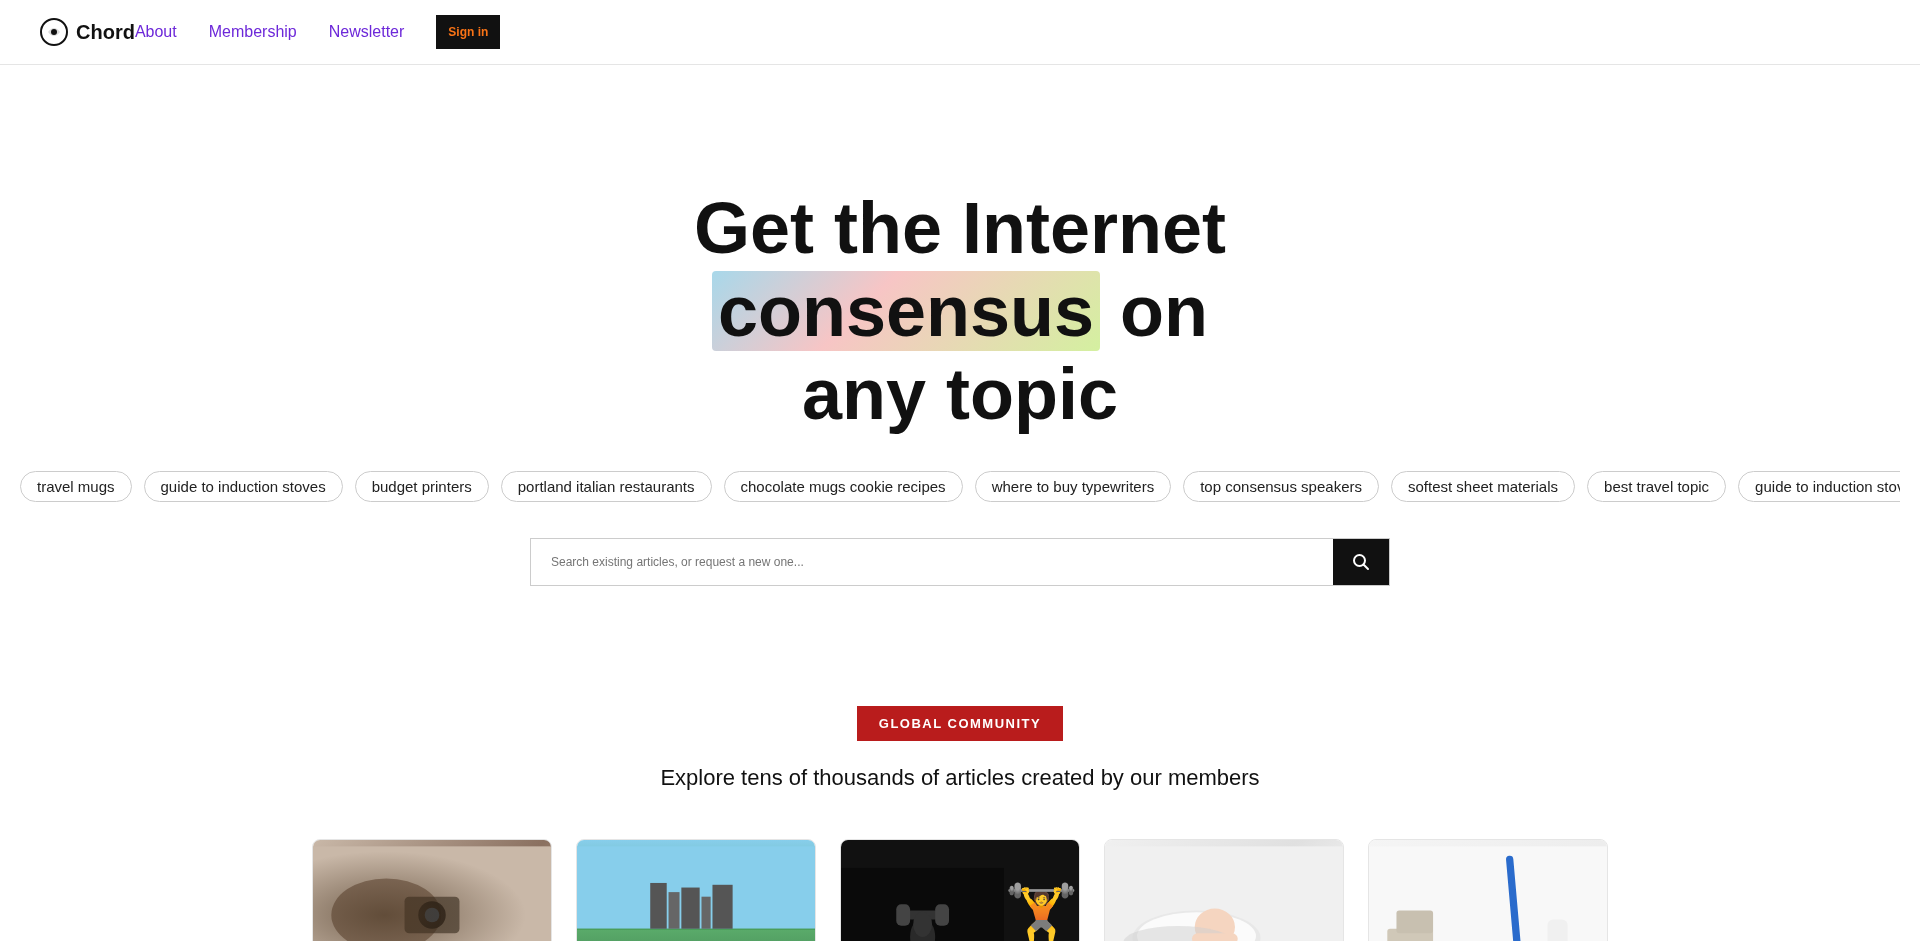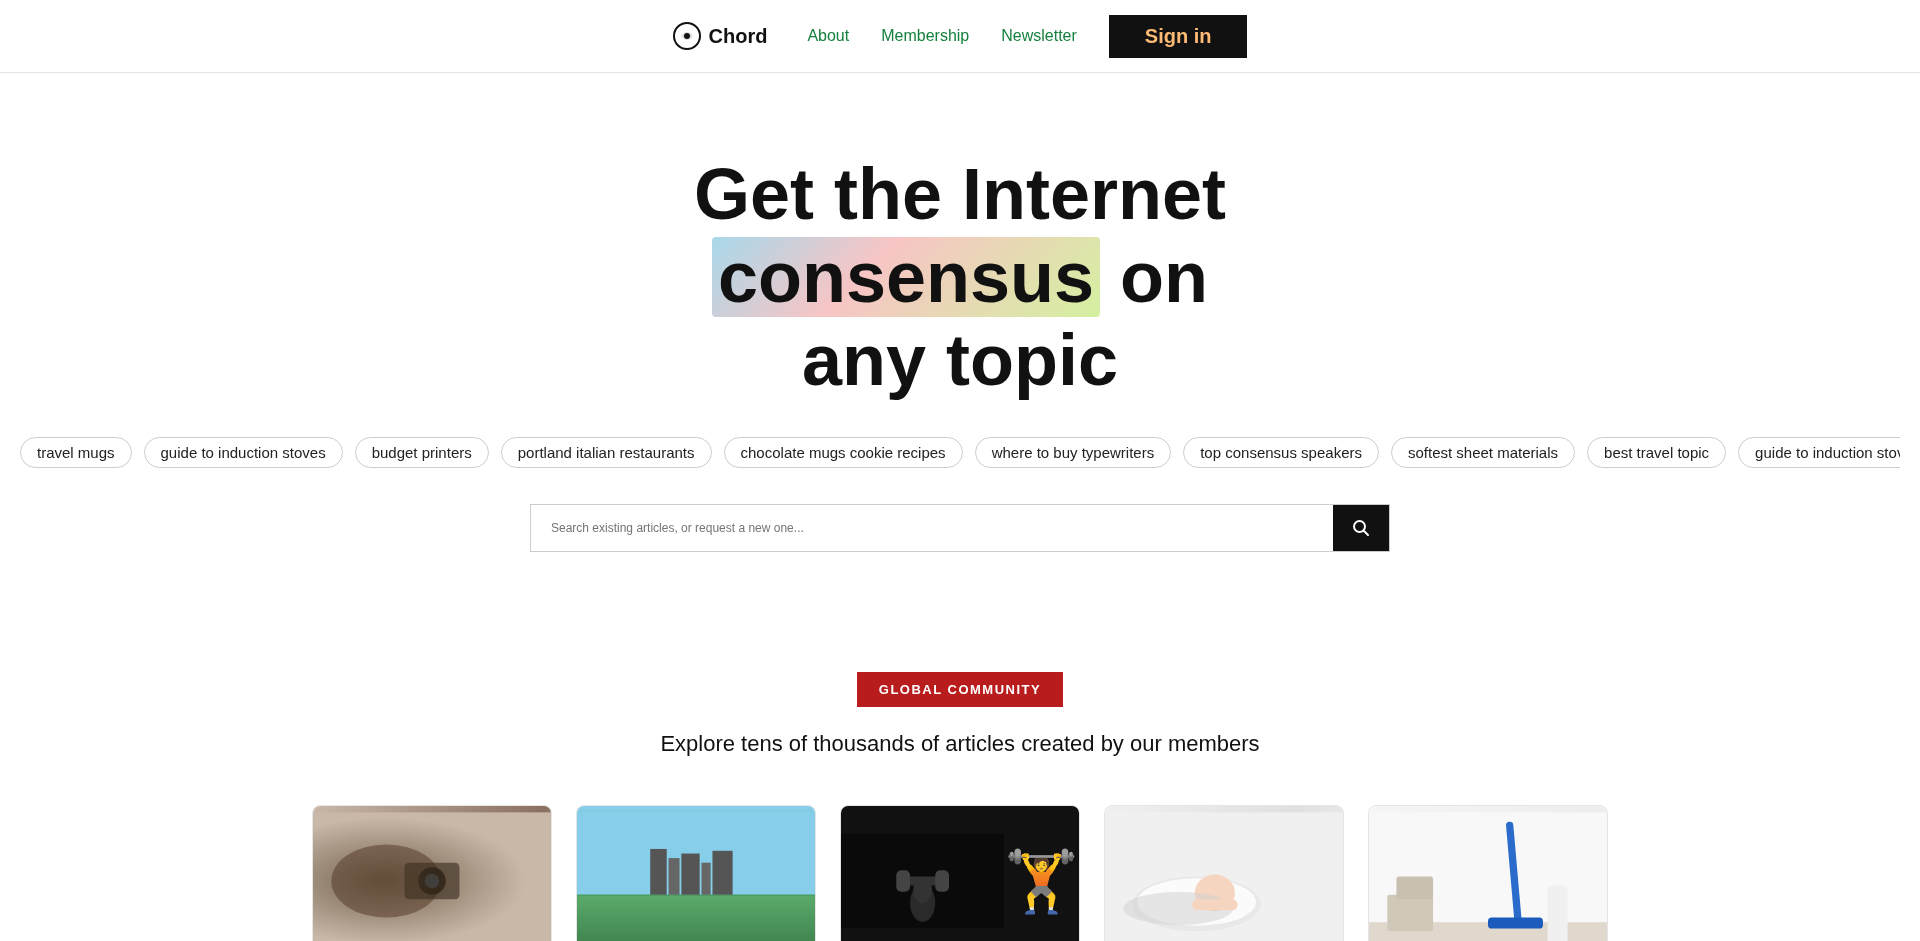--- a/index.html
+++ b/index.html
@@ -2,29 +2,28 @@
 <html><head>
   <meta charset="utf-8">
   <style>
     * { margin: 0; padding: 0; box-sizing: border-box; }
     body { font-family: -apple-system, BlinkMacSystemFont, 'Segoe UI', Helvetica, Arial, sans-serif; background: #fff; overflow-x: hidden; }
 
     
     #navbar {
       display: flex;
       align-items: center;
-      justify-content: center;
+      justify-content: flex-start;
       padding: 0 40px;
-      height: 73px;
+      height: 65px;
       border-bottom: 1px solid #e5e5e5;
       position: sticky;
       top: 0;
       background: #fff;
       z-index: 100;
-      gap: 40px;
     }
     #logo-area {
       display: flex;
       align-items: center;
       gap: 8px;
       cursor: pointer;
     }
     #logo-icon {
       width: 28px;
       height: 28px;
@@ -34,50 +33,51 @@
       font-weight: 700;
       color: #111;
     }
     #nav-links {
       display: flex;
       align-items: center;
       gap: 32px;
     }
     .nav-link {
       font-size: 16px;
-      color: #15803d;
+      color: #6d28d9;
       text-decoration: none;
       cursor: pointer;
     }
     #signin-btn {
       background: #111;
-      color: #fdba74;
+      color: #f97316;
       border: none;
-      padding: 10px 36px;
-      font-size: 20px;
+      padding: 10px 12px;
+      font-size: 12px;
       font-weight: 600;
       cursor: pointer;
       border-radius: 0;
     }
 
     
     #hero {
       display: flex;
       flex-direction: column;
       align-items: center;
       padding: 80px 20px 60px;
       text-align: center;
     }
     #hero-heading {
       font-size: 72px;
       font-weight: 800;
       line-height: 1.15;
       color: #111;
       max-width: 900px;
       margin-bottom: 36px;
+      margin-top: 42px;
     }
     #consensus-highlight {
       background: linear-gradient(135deg, #a8d8ea 0%, #f7c5c5 40%, #d4f0a0 100%);
       padding: 0 6px;
       border-radius: 4px;
     }
 
     
     #tags-container {
       width: 100%;

